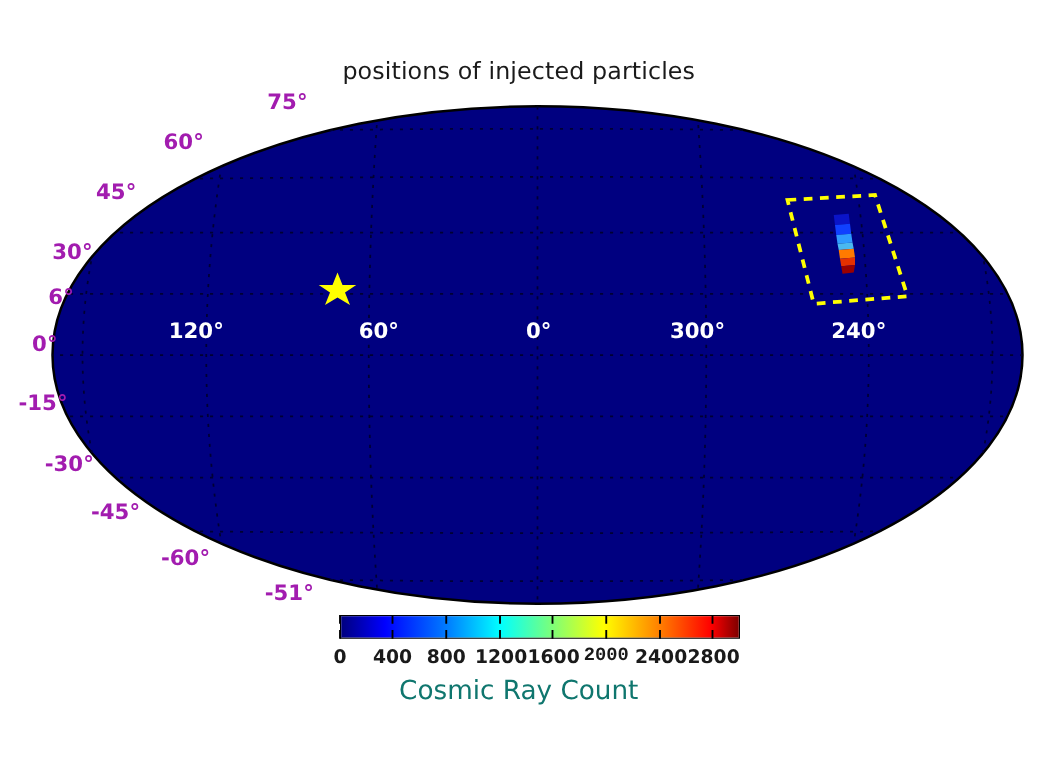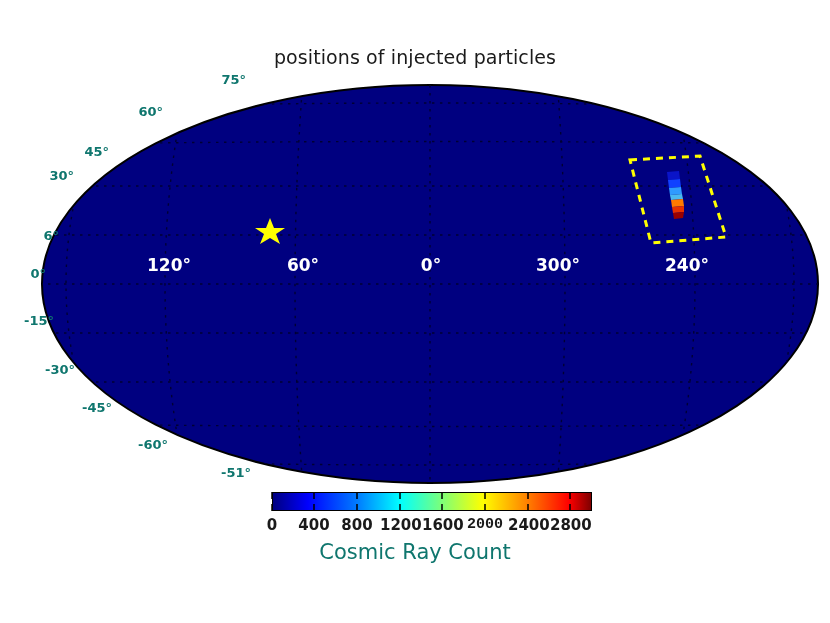--- a/index.html
+++ b/index.html
@@ -26,22 +26,22 @@
     font-family: "DejaVu Sans", sans-serif;
     letter-spacing: 0.1px;
   }
   .svg-layer {
     position: absolute;
     left: 0;
     top: 0;
   }
   .lat-label {
     position: absolute;
-    font-size: 13px;
-    color: #0f766e;
+    font-size: 17px;
+    color: #a21caf;
     font-weight: 600;
     white-space: nowrap;
     text-align: right;
   }
   .lon-label {
     position: absolute;
     font-size: 17px;
     color: #ffffff;
     font-weight: bold;
     white-space: nowrap;
@@ -134,30 +134,30 @@
       <polygon points="672,207 684,206 684,212 673,213" fill="#e63000"></polygon>
       <polygon points="673,213 684,212 683,218 674,219" fill="#9a0000"></polygon>
     </g>
 
     <polygon points="270,218 274,228 285,228 276,234 280,244 270,238 260,244 264,234 255,228 266,228" fill="#ffff00"></polygon>
   </svg>
 
   <div class="lat-label" style="left:186px; top:72px; width:60px;" title="75"><span>75</span>°</div>
   <div class="lat-label" style="left:103px; top:104px; width:60px;" title="60"><span>60</span>°</div>
   <div class="lat-label" style="left:49px; top:144px; width:60px;" title="45"><span>45</span>°</div>
-  <div class="lat-label" style="left:14px; top:168px; width:60px;" title="30"><span>30</span>°</div>
+  <div class="lat-label" style="left:14px; top:192px; width:60px;" title="30"><span>30</span>°</div>
   <div class="lat-label" style="left:-1px; top:228px; width:60px;" title="15"><span>6</span>°</div>
   <div class="lat-label" style="left:-14px; top:266px; width:60px;" title="0"><span>0</span>°</div>
   <div class="lat-label" style="left:-6px; top:313px; width:60px;" title="-15"><span>-15</span>°</div>
   <div class="lat-label" style="left:15px; top:362px; width:60px;" title="-30"><span>-30</span>°</div>
   <div class="lat-label" style="left:52px; top:400px; width:60px;" title="-45"><span>-45</span>°</div>
   <div class="lat-label" style="left:108px; top:437px; width:60px;" title="-60"><span>-60</span>°</div>
   <div class="lat-label" style="left:191px; top:465px; width:60px;" title="-75"><span>-51</span>°</div>
 
-  <div class="lon-label" style="left:134px; top:255px; width:70px;"><span>120</span>°</div>
+  <div class="lon-label" style="left:122px; top:255px; width:70px;"><span>120</span>°</div>
   <div class="lon-label" style="left:268px; top:255px; width:70px;"><span>60</span>°</div>
   <div class="lon-label" style="left:396px; top:255px; width:70px;"><span>0</span>°</div>
   <div class="lon-label" style="left:523px; top:255px; width:70px;"><span>300</span>°</div>
   <div class="lon-label" style="left:652px; top:255px; width:70px;"><span>240</span>°</div>
 
   <div id="colorbar-box">
     <div id="colorbar-gradient" style="background: linear-gradient(to right,
             #00007f 0%, #0000ff 11%, #0080ff 27%, #00ffff 40%,
             #7cff79 53%, #ffff00 66%, #ff8000 80%, #ff0000 93%, #7f0000 100%);"></div>
   </div>

